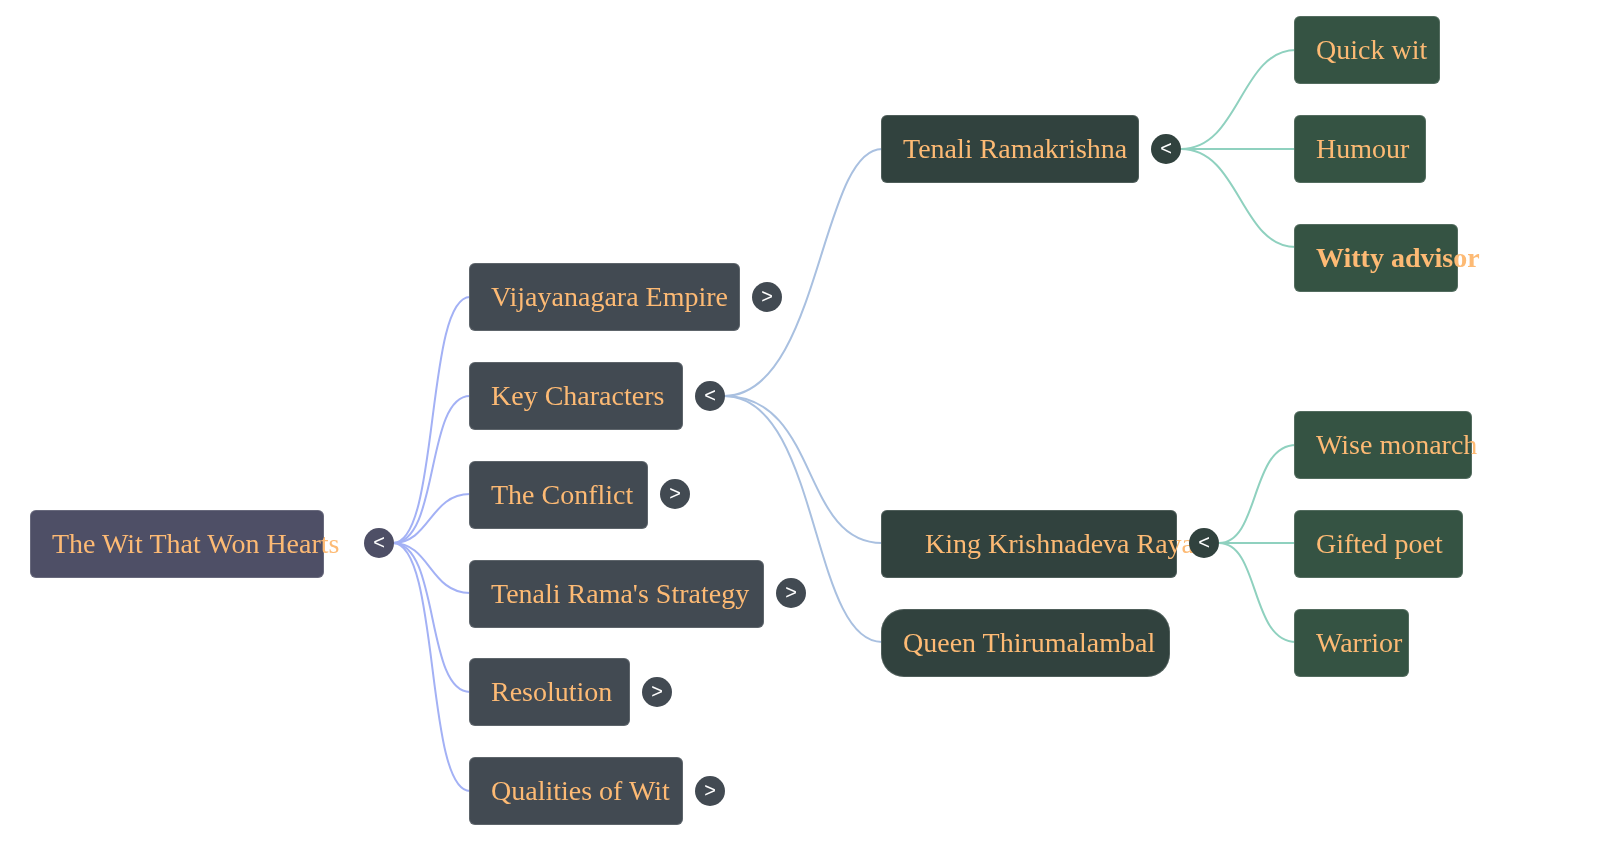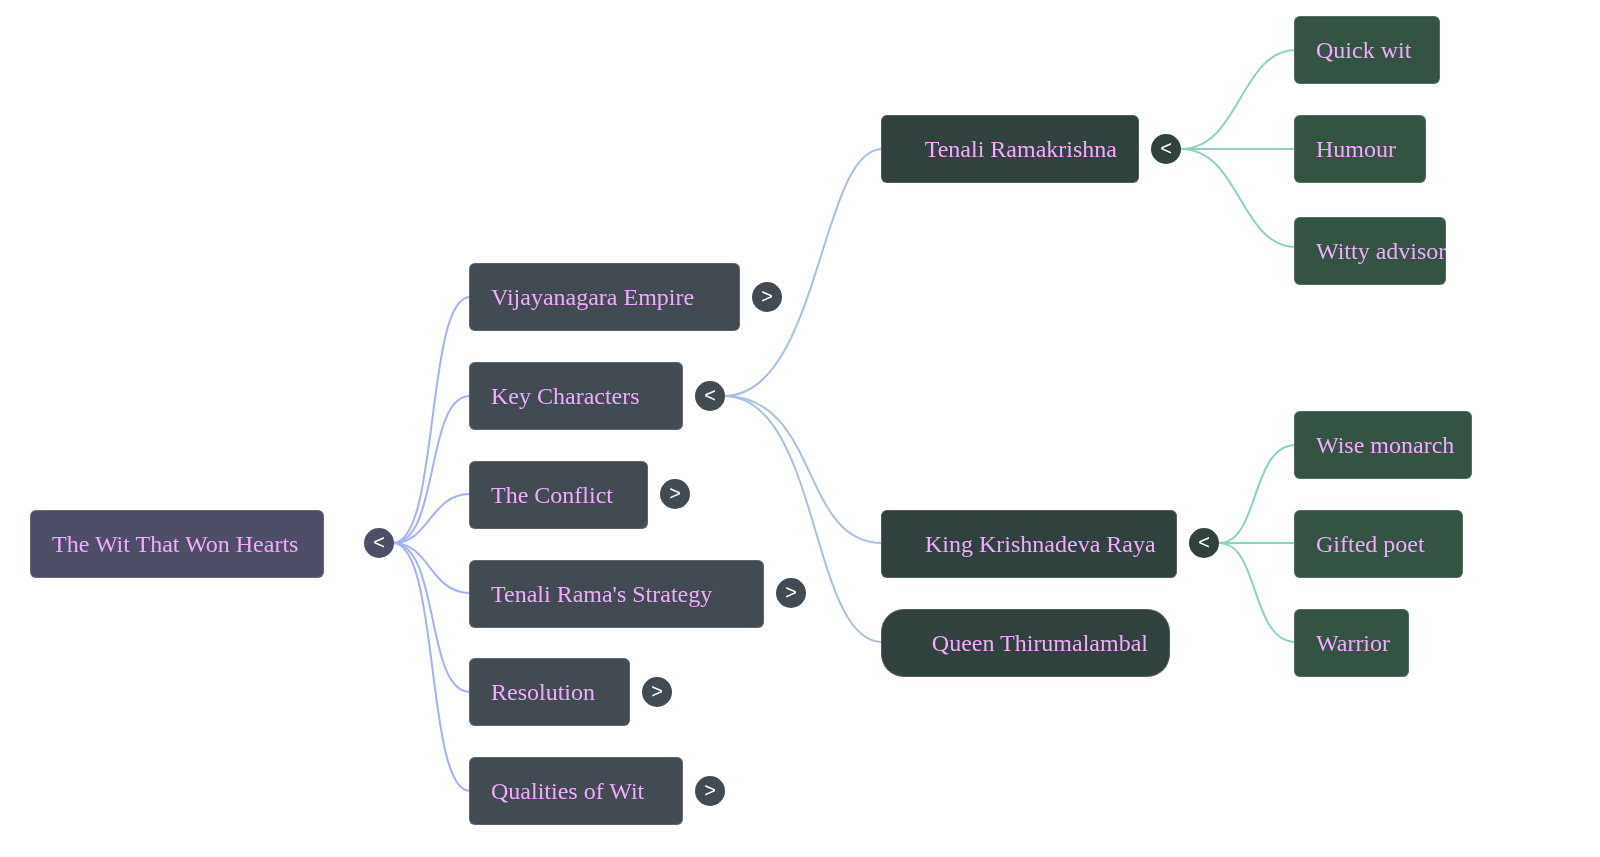--- a/index.html
+++ b/index.html
@@ -1,20 +1,20 @@
 <!DOCTYPE html>
 <html><head>
 <meta charset="utf-8">
 <style>
   html, body { margin:0; padding:0; background:#ffffff; }
   body { width:1600px; height:857px; position:relative; overflow:hidden;
          font-family:"Liberation Serif", "DejaVu Serif", serif; }
   #edges { position:absolute; left:0; top:0; width:1600px; height:857px; }
-  .node { position:absolute; height:68px; border-radius:6px; color:#f0abfc;
-          font-size:24px; line-height:68px; padding:0 22px; box-sizing:border-box;
+  .node { position:absolute; height:68px; border-radius:6px; color:#fdba74;
+          font-size:28px; line-height:68px; padding:0 22px; box-sizing:border-box;
           white-space:nowrap; box-shadow:0 0 0 1px rgba(255,255,255,0.15) inset; }
   .lvl0 { background:#4e4f66; }
   .lvl1 { background:#424a52; }
   .lvl2 { background:#31423e;text-align:right; }
   .lvl3 { background:#355343; }
   .toggle { position:absolute; width:30px; height:30px; border-radius:50%;
             color:#ffffff; font-family:"Liberation Sans", sans-serif; font-size:20px;
             line-height:28px; text-align:center; cursor:pointer; }
   .t0 { background:#4e4f66; }
   .t1 { background:#424a52; }
@@ -68,17 +68,17 @@
 <div class="node lvl2" style="left:881px;top:115px;width:258px;"><span>Tenali Ramakrishna</span></div>
 <div class="toggle t2" style="left:1151px;top:134px;">&lt;</div>
 
 <div class="node lvl2" style="left:881px;top:510px;width:296px;padding-left:44px;"><span>King Krishnadeva Raya</span></div>
 <div class="toggle t2" style="left:1189px;top:528px;">&lt;</div>
 
 <div class="node lvl2" style="left:881px;top:609px;width:289px;border-radius:23px;"><span>Queen Thirumalambal</span></div>
 
 <div class="node lvl3" style="left:1294px;top:16px;width:146px;"><span>Quick wit</span></div>
 <div class="node lvl3" style="left:1294px;top:115px;width:132px;"><span>Humour</span></div>
-<div class="node lvl3" style="left:1294px;top:217px;width:152px;"><span>Witty advisor</span></div>
+<div class="node lvl3" style="left:1294px;top:224px;width:164px;font-weight:bold;"><span>Witty advisor</span></div>
 
 <div class="node lvl3" style="left:1294px;top:411px;width:178px;"><span>Wise monarch</span></div>
 <div class="node lvl3" style="left:1294px;top:510px;width:169px;"><span>Gifted poet</span></div>
 <div class="node lvl3" style="left:1294px;top:609px;width:115px;"><span>Warrior</span></div>
 
 </body></html>

